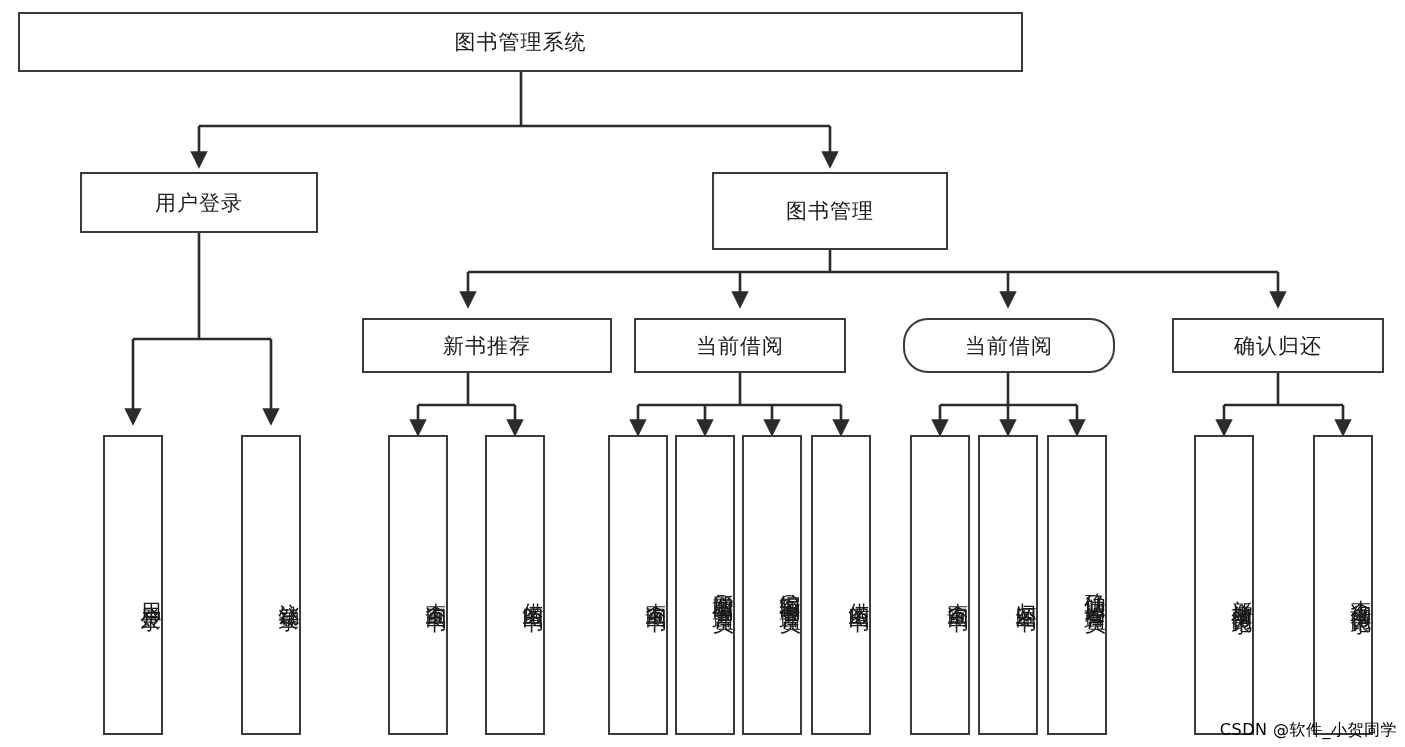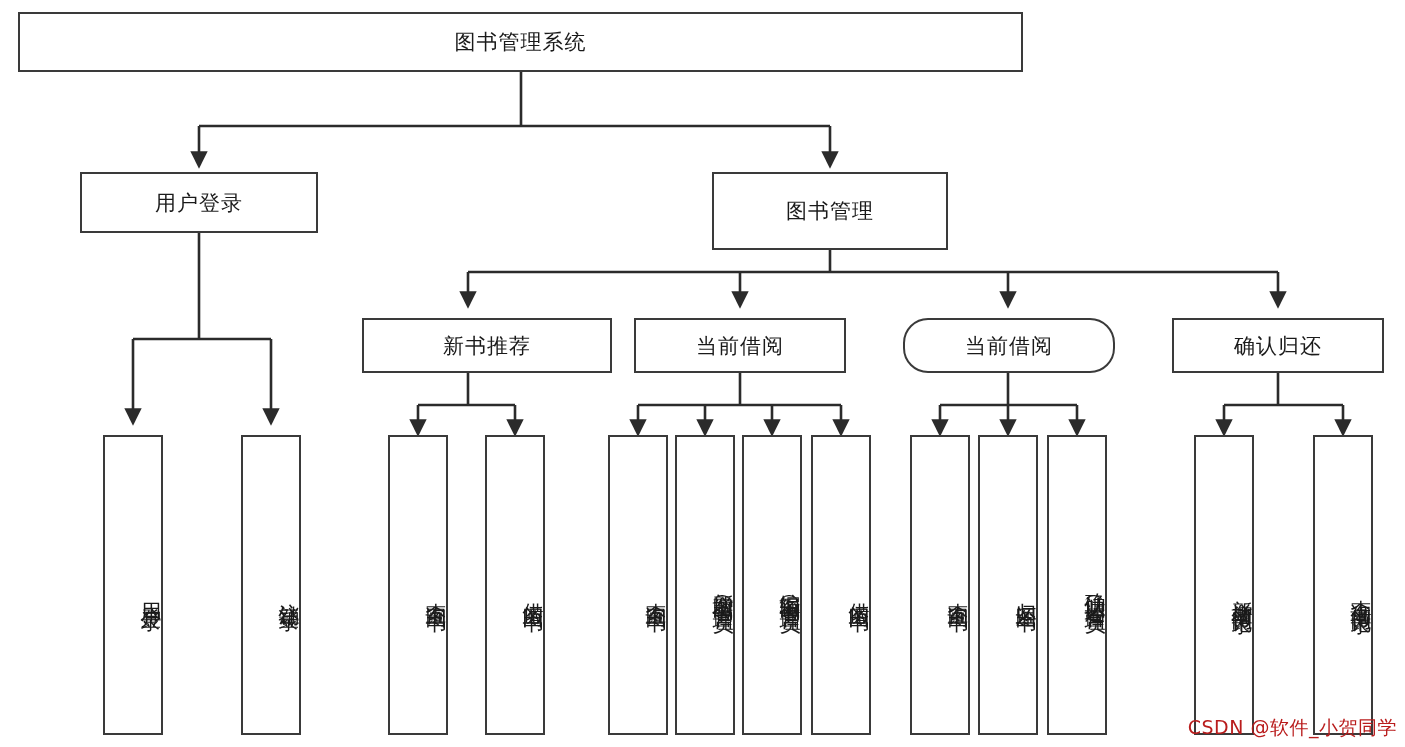--- a/index.html
+++ b/index.html
@@ -54,22 +54,22 @@
     padding-top: 8px;
   }
   .node .lbl {
     white-space: pre;
     display: block;
   }
   .watermark {
     position: absolute;
     right: 8px;
     bottom: 6px;
-    font-size: 19px;
-    color: #b91c1c;
+    font-size: 16px;
+    color: #000000;
     letter-spacing: 0.5px;
     white-space: nowrap;
   }
 </style>
 </head>
 <body>
 
 <div id="canvas">
 
   <svg class="wires" viewBox="0 0 1405 747" xmlns="http://www.w3.org/2000/svg">

